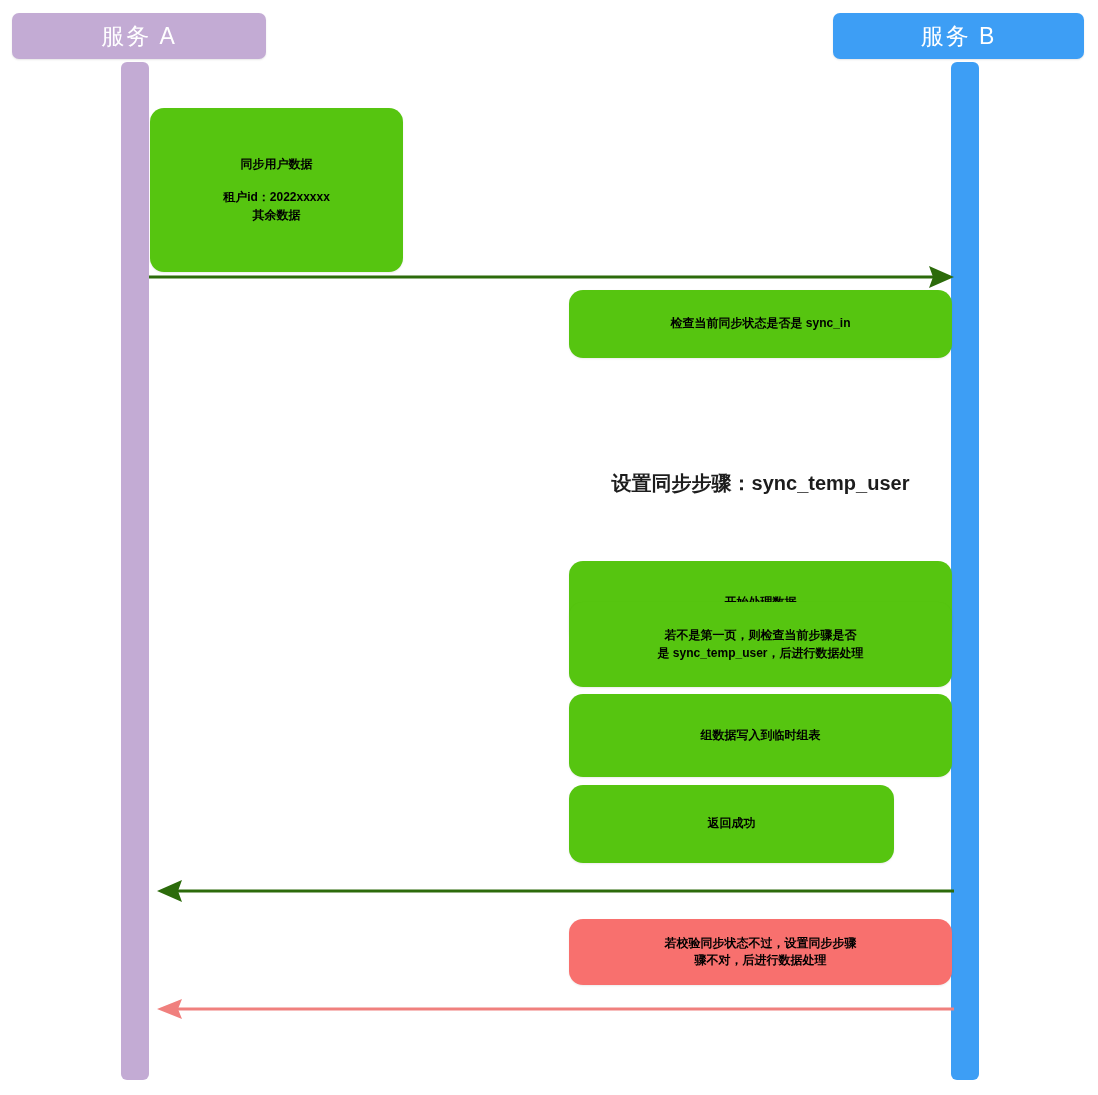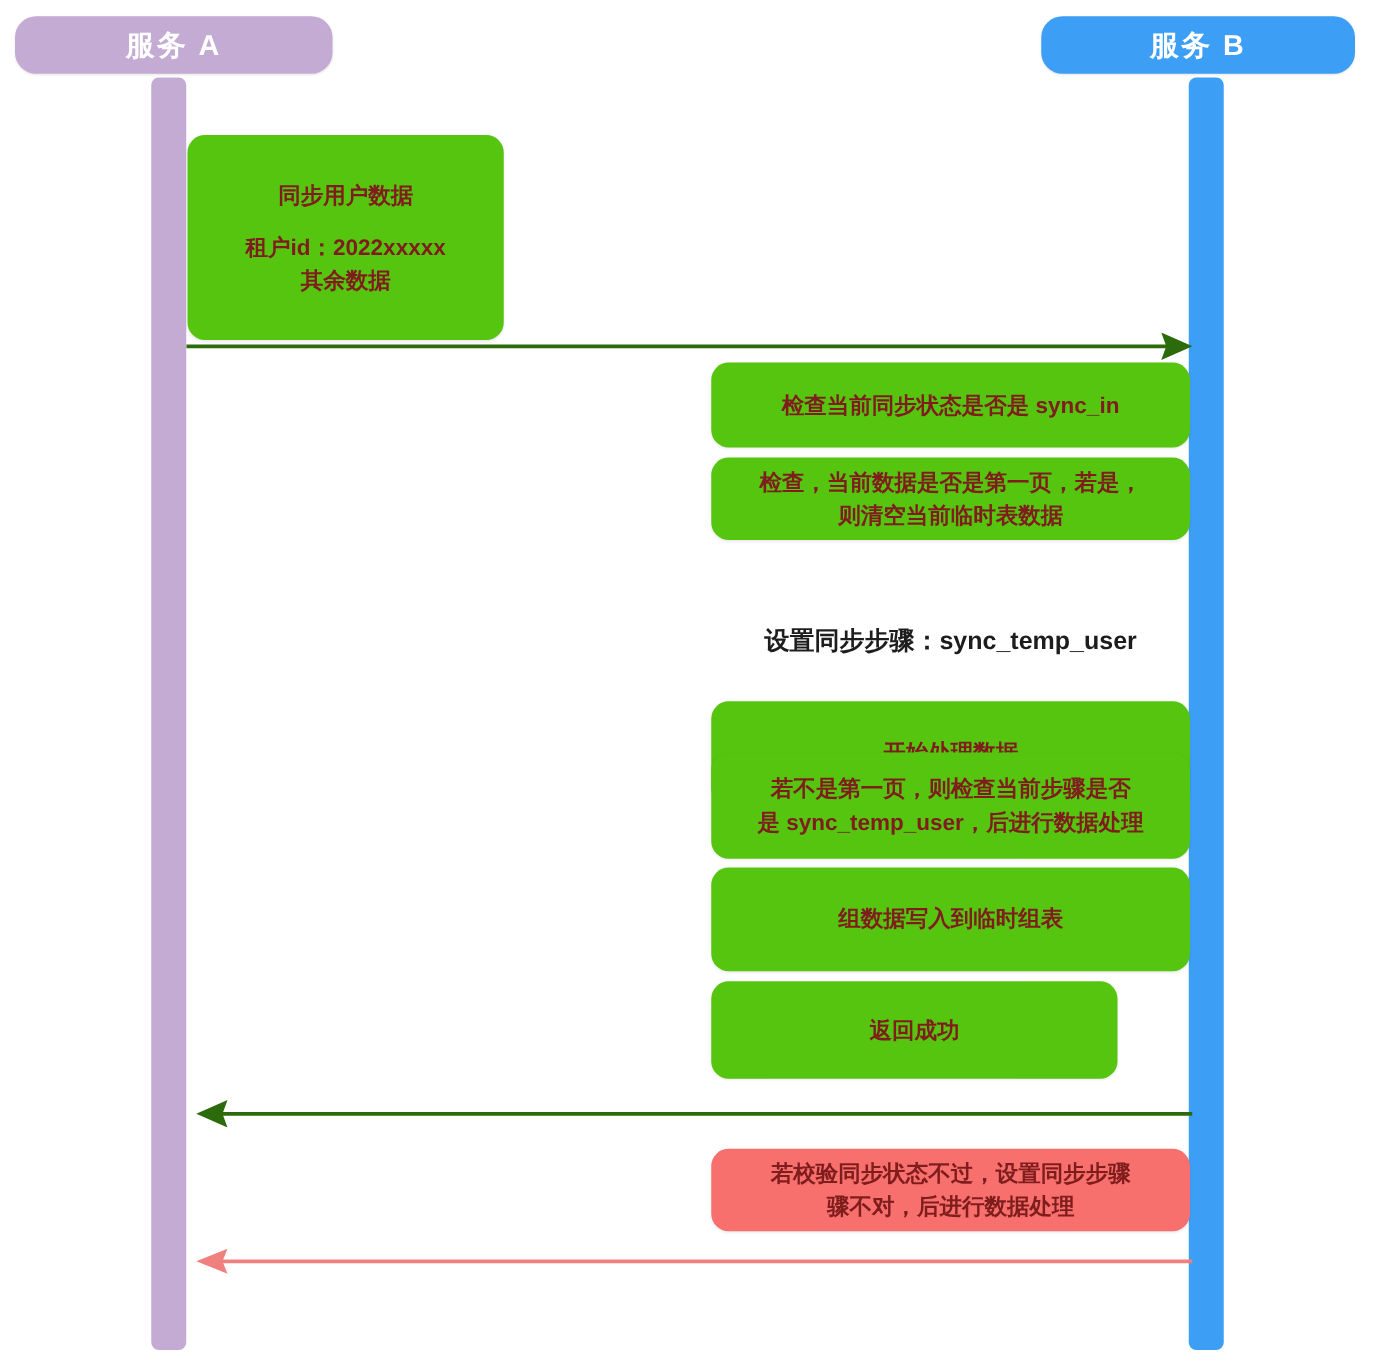--- a/index.html
+++ b/index.html
@@ -17,23 +17,23 @@
     background: #ffffff;
     overflow: hidden;
   }
 
   
   .participant-header {
     position: absolute;
     display: flex;
     align-items: center;
     justify-content: center;
-    border-radius: 17px;
+    border-radius: 7px;
     color: #ffffff;
-    font-weight: bold;
+    font-weight: normal;
     font-size: 23px;
     letter-spacing: 2px;
     box-shadow: 0 1px 2px rgba(0,0,0,0.10);
     box-sizing: border-box;
   }
   #header-a {
     left: 12px;  top: 13px;  width: 254px; height: 46px;
     background: #c3abd4;
   }
   #header-b {
@@ -57,43 +57,42 @@
 
   
   .note-box {
     position: absolute;
     border-radius: 14px;
     display: flex;
     flex-direction: column;
     align-items: center;
     justify-content: center;
     text-align: center;
-    color: #7f1d1d;
+    color: #000000;
     font-weight: bold;
-    font-size: 18px;
+    font-size: 12px;
     line-height: 1.45;
     padding: 6px 14px;
     box-sizing: border-box;
     box-shadow: 0 1px 2px rgba(0,0,0,0.08);
   }
   .note-green { background: #56c510; }
   .note-red   { background: #f8706e; }
 
   .note-box .line { display: block; width: 100%; }
   .note-box .spacer { display: block; height: 16px; }
 
   
   .plain-label {
     position: absolute;
     color: #1d1d1d;
     font-weight: bold;
     font-size: 20px;
     text-align: center;
     white-space: nowrap;
-    margin-top: 29px;
   }
 
   
   .arrow {
     position: absolute;
     height: 22px;
   }
   .arrow svg { display: block; }
 </style>
 </head>
@@ -122,24 +121,20 @@
     <svg width="805" height="22" viewBox="0 0 805 22">
       <line x1="0" y1="11" x2="792" y2="11" stroke="#2c6b0b" stroke-width="3"></line>
       <polygon points="805,11 780,0 784,11 780,22" fill="#2c6b0b"></polygon>
     </svg>
   </div>
 
   <div class="note-box note-green" style="left:569px; top:290px; width:383px; height:68px;">
     <span class="line">检查当前同步状态是否是 sync_in</span>
   </div>
 
-  <div class="note-box note-green" style="left:569px; top:366px; width:383px; height:66px;">
-    <span class="line">检查，当前数据是否是第一页，若是，</span>
-    <span class="line">则清空当前临时表数据</span>
-  </div>
 
   <div class="plain-label" style="left:569px; top:470px; width:383px;">
     <span>设置同步步骤：sync_temp_user</span>
   </div>
 
   <div class="note-box note-green" style="left:569px; top:531px; width:383px; height:83px;margin-top:30px;">
     <span class="line">开始处理数据</span>
   </div>
 
   <div class="note-box note-green" style="left:569px; top:602px; width:383px; height:85px;">

